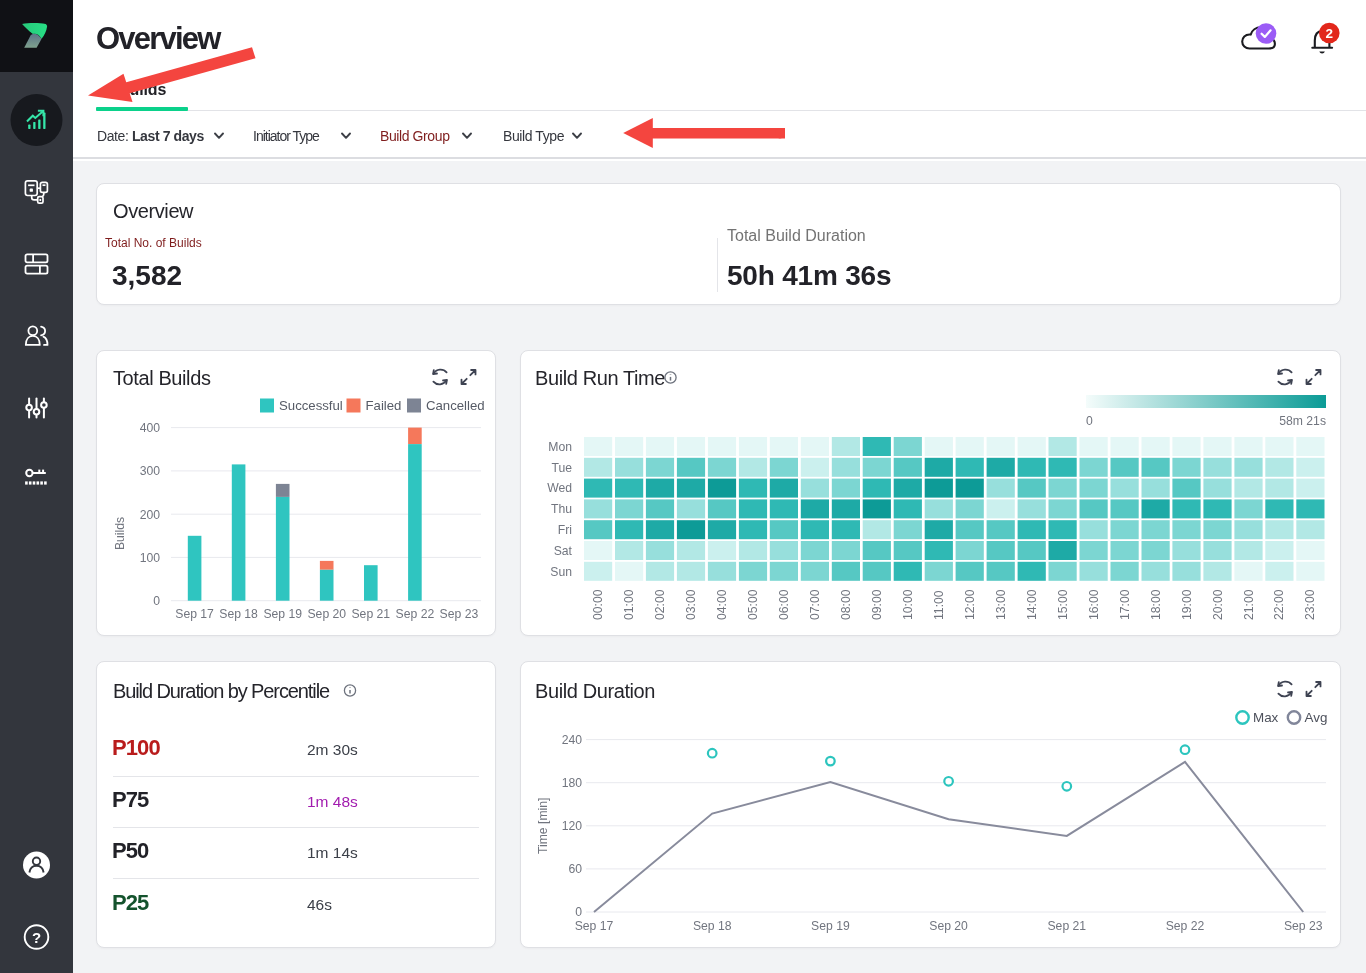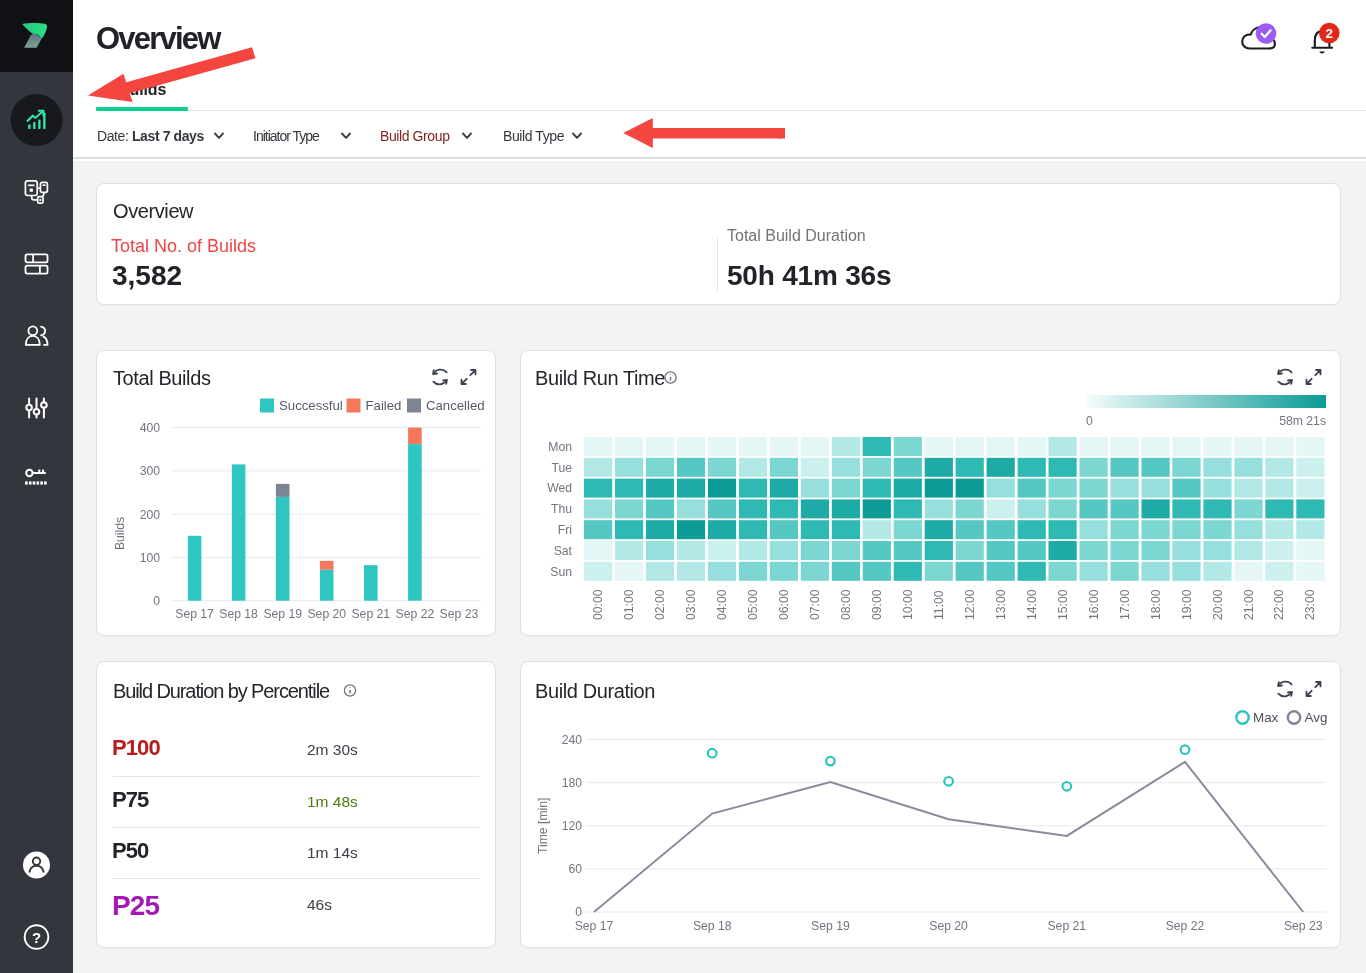--- a/index.html
+++ b/index.html
@@ -130,21 +130,21 @@
   </svg>
 <div class="abs" style="left:503px;top:129px;font-size:14px;letter-spacing:-0.4px;color:#35373e;line-height:1">Build Type</div>
 <svg style="position:absolute;left:570.8px;top:132px" width="12" height="8" viewBox="0 0 12 8">
     <path d="M2 1.5 L6 5.8 L10 1.5" fill="none" stroke="#3c3f46" stroke-width="1.9" stroke-linecap="round" stroke-linejoin="round"></path>
   </svg>
 
 <div class="abs" style="left:73px;top:161px;width:1293px;height:812px;background:#f2f3f5"></div>
 
 <div class="card" style="left:96px;top:183px;width:1245px;height:122px"></div>
 <div class="ct" style="left:113px;top:201.3px">Overview</div>
-<div class="abs" style="left:111px;top:237px;font-size:18px;color:#ef4444;line-height:1.1">Total No. of Builds</div>
+<div class="abs" style="left:105px;top:237px;font-size:12px;color:#7f1d1d;line-height:1.1">Total No. of Builds</div>
 <div class="abs" style="left:112px;top:262px;font-size:28px;font-weight:bold;color:#222228;letter-spacing:0px;line-height:1">3,582</div>
 <div class="abs" style="left:717px;top:238px;width:1px;height:54px;background:#e4e5e9"></div>
 <div class="abs" style="left:727px;top:227px;font-size:16px;color:#737373;line-height:1.1">Total Build Duration</div>
 <div class="abs" style="left:727px;top:262px;font-size:28px;font-weight:bold;color:#222228;letter-spacing:-0.2px;line-height:1">50h 41m 36s</div>
 
 <div class="card" style="left:96px;top:350px;width:400px;height:286px"></div>
 <div class="ct" style="left:113px;top:367.5px">Total Builds</div>
 <svg class="abs" style="left:96px;top:350px" width="400" height="286" viewBox="96 350 400 286">
   <g transform="translate(440,377)" fill="none" stroke="#3e4352" stroke-width="1.8" stroke-linecap="round" stroke-linejoin="round">
 <path d="M 6.6,-4.6 A 8 8 0 0 0 -6.4,-3.4"></path>
@@ -427,26 +427,26 @@
     <g transform="translate(20,13.5)" stroke="#6d727d" fill="none" stroke-width="1.3">
 <circle cx="0" cy="0" r="5.6"></circle>
       <line x1="0" y1="-0.6" x2="0" y2="3.1" stroke-width="1.5"></line>
       <line x1="0" y1="-3.1" x2="0" y2="-2.6" stroke-width="1.7"></line>
     </g>
   </svg>
 <div class="abs" style="left:112px;top:737.4px;font-size:22px;font-weight:bold;color:#b91c1c;letter-spacing:-0.9px;line-height:1">P100</div>
 <div class="abs" style="left:307px;top:742px;font-size:15.5px;color:#3c4049;line-height:1">2m 30s</div>
 <div class="abs" style="left:113px;top:775.5px;width:366px;height:1px;background:#e4e5e9"></div>
 <div class="abs" style="left:112px;top:789.0px;font-size:22px;font-weight:bold;color:#222228;letter-spacing:-0.9px;line-height:1">P75</div>
-<div class="abs" style="left:307px;top:793.5px;font-size:15.5px;color:#4d7c0f;line-height:1">1m 48s</div>
+<div class="abs" style="left:307px;top:793.5px;font-size:15.5px;color:#a21caf;line-height:1">1m 48s</div>
 <div class="abs" style="left:113px;top:827px;width:366px;height:1px;background:#e4e5e9"></div>
 <div class="abs" style="left:112px;top:840.4px;font-size:22px;font-weight:bold;color:#222228;letter-spacing:-0.9px;line-height:1">P50</div>
 <div class="abs" style="left:307px;top:845.2px;font-size:15.5px;color:#3c4049;line-height:1">1m 14s</div>
 <div class="abs" style="left:113px;top:878px;width:366px;height:1px;background:#e4e5e9"></div>
-<div class="abs" style="left:112px;top:891.8px;font-size:28px;font-weight:bold;color:#a21caf;letter-spacing:-0.9px;line-height:1">P25</div>
+<div class="abs" style="left:112px;top:891.8px;font-size:22px;font-weight:bold;color:#14532d;letter-spacing:-0.9px;line-height:1">P25</div>
 <div class="abs" style="left:307px;top:896.7px;font-size:15.5px;color:#3c4049;line-height:1">46s</div>
 
 <div class="card" style="left:520px;top:661px;width:821px;height:287px"></div>
 <div class="ct" style="left:535px;top:681px">Build Duration</div>
 <svg class="abs" style="left:520px;top:661px" width="821" height="287" viewBox="520 661 821 287">
   <g transform="translate(1285,689)" fill="none" stroke="#3e4352" stroke-width="1.8" stroke-linecap="round" stroke-linejoin="round">
 <path d="M 6.6,-4.6 A 8 8 0 0 0 -6.4,-3.4"></path>
       <path d="M -6.2,-6.9 L -6.9,-3.0 L -3.0,-3.5"></path>
 <path d="M -6.6,4.6 A 8 8 0 0 0 6.4,3.4"></path>
       <path d="M 6.2,6.9 L 6.9,3.0 L 3.0,3.5"></path>

